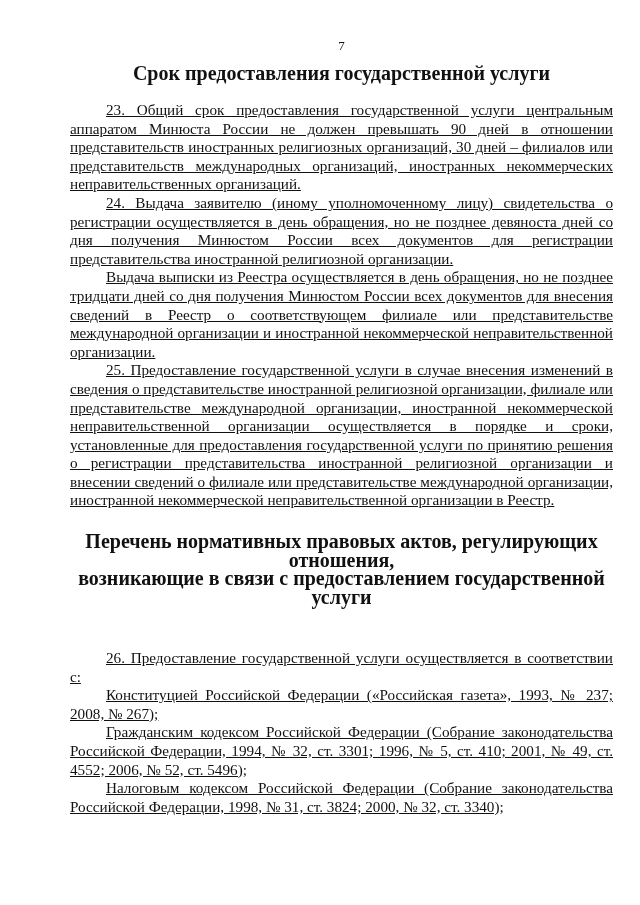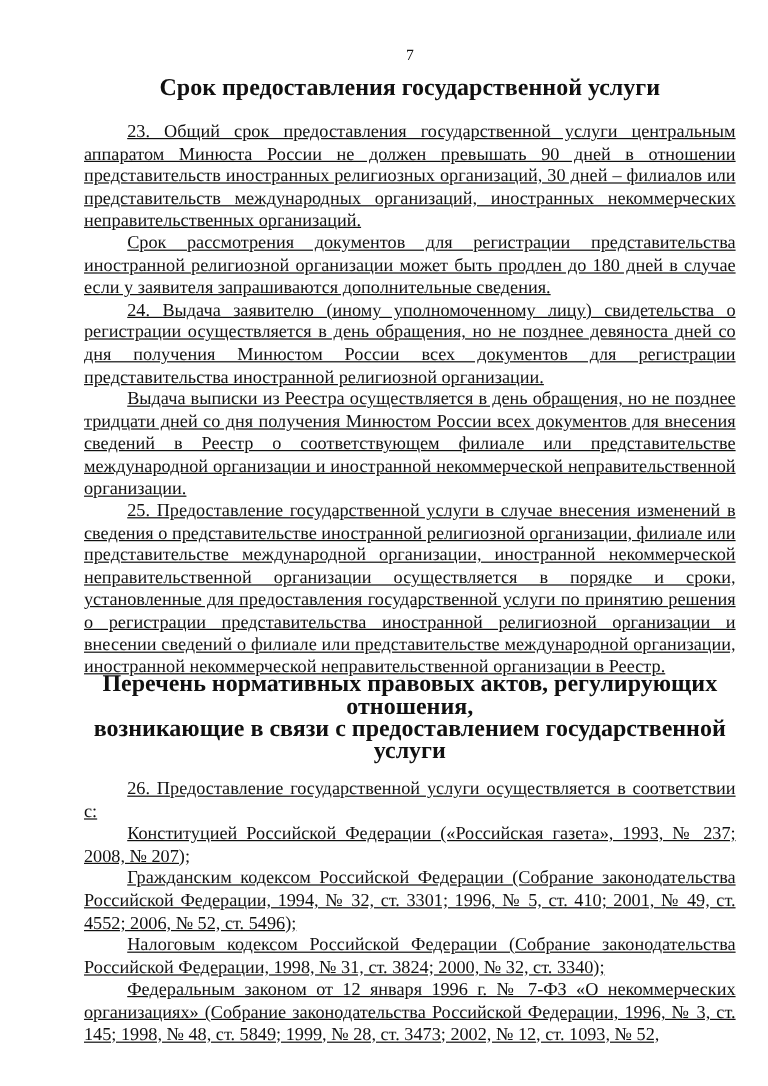--- a/index.html
+++ b/index.html
@@ -17,31 +17,29 @@
 
 <div class="page">
   <div class="page-number">7</div>
 
   <div class="block" style="top:64px;">
     <p class="heading">Срок предоставления государственной услуги</p>
   </div>
 
   <div class="block" style="top:101px;">
     <p class="p">23. Общий срок предоставления государственной услуги центральным аппаратом Минюста России не должен превышать 90 дней в отношении представительств иностранных религиозных организаций, 30 дней – филиалов или представительств международных организаций, иностранных некоммерческих неправительственных организаций.</p>
-    <p class="p">Срок рассмотрения документов для регистрации представительства иностранной религиозной организации может быть продлен до 180 дней в случае если у заявителя запрашиваются дополнительные сведения.</p>
     <p class="p">24. Выдача заявителю (иному уполномоченному лицу) свидетельства о регистрации осуществляется в день обращения, но не позднее девяноста дней со дня получения Минюстом России всех документов для регистрации представительства иностранной религиозной организации.</p>
     <p class="p">Выдача выписки из Реестра осуществляется в день обращения, но не позднее тридцати дней со дня получения Минюстом России всех документов для внесения сведений в Реестр о соответствующем филиале или представительстве международной организации и иностранной некоммерческой неправительственной организации.</p>
     <p class="p">25. Предоставление государственной услуги в случае внесения изменений в сведения о представительстве иностранной религиозной организации, филиале или представительстве международной организации, иностранной некоммерческой неправительственной организации осуществляется в порядке и сроки, установленные для предоставления государственной услуги по принятию решения о регистрации представительства иностранной религиозной организации и внесении сведений о филиале или представительстве международной организации, иностранной некоммерческой неправительственной организации в Реестр.</p>
   </div>
 
-  <div class="block" style="top:561px;">
+  <div class="block" style="top:532px;">
     <p class="heading">Перечень нормативных правовых актов, регулирующих отношения,</p>
     <p class="heading">возникающие в связи с предоставлением государственной услуги</p>
   </div>
 
   <div class="block" style="top:649px;">
     <p class="p">26. Предоставление государственной услуги осуществляется в соответствии с:</p>
-    <p class="p">Конституцией Российской Федерации («Российская газета», 1993, № 237; 2008, № 207);</p>
+    <p class="p">Конституцией Российской Федерации («Российская газета», 1993, № 237; 2008, № 267);</p>
     <p class="p">Гражданским кодексом Российской Федерации (Собрание законодательства Российской Федерации, 1994, № 32, ст. 3301; 1996, № 5, ст. 410; 2001, № 49, ст. 4552; 2006, № 52, ст. 5496);</p>
     <p class="p">Налоговым кодексом Российской Федерации (Собрание законодательства Российской Федерации, 1998, № 31, ст. 3824; 2000, № 32, ст. 3340);</p>
-    <p class="p">Федеральным законом от 12 января 1996 г. № 7-ФЗ «О некоммерческих организациях» (Собрание законодательства Российской Федерации, 1996, № 3, ст. 145; 1998, № 48, ст. 5849; 1999, № 28, ст. 3473; 2002, № 12, ст. 1093, № 52,</p>
   </div>
 </div>
 
 </body></html>

